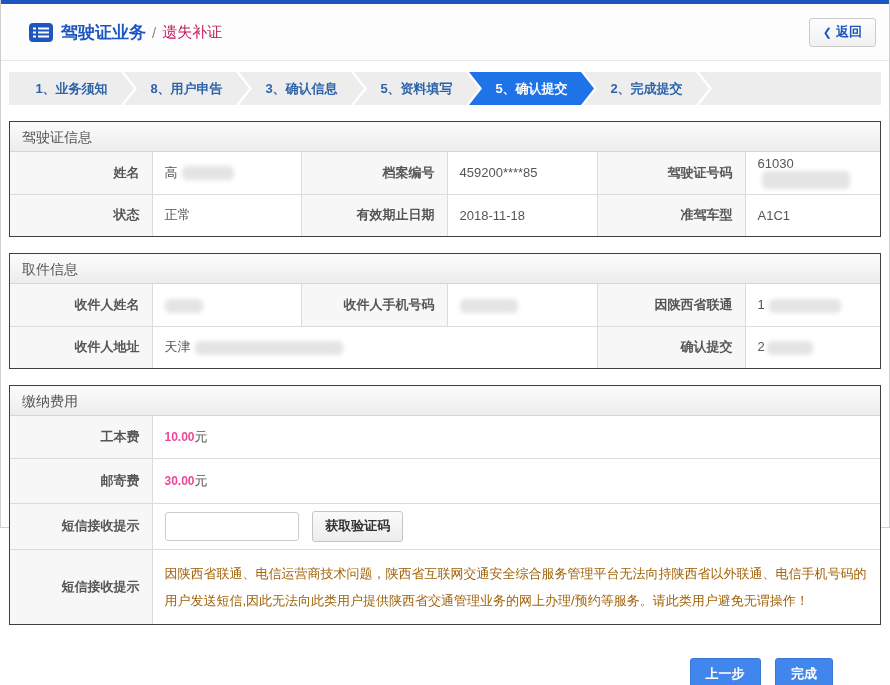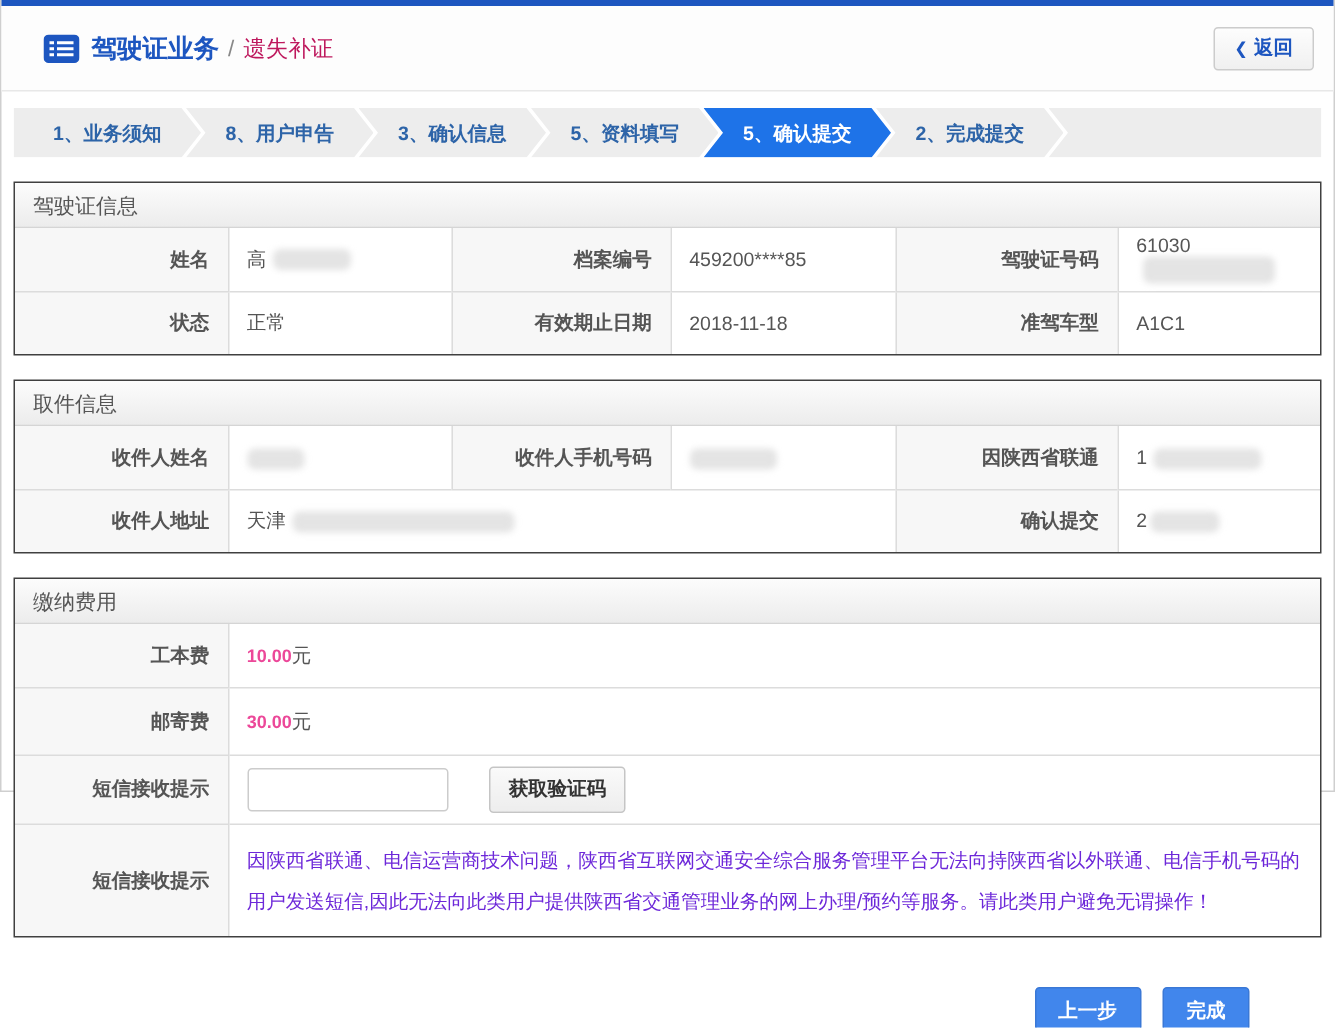--- a/index.html
+++ b/index.html
@@ -74,26 +74,26 @@
   .blur.tall { height:18px; }
 
   .fee-num { color:#ec4899; font-size:12px; font-weight:bold; }
   .fee-unit { color:#555; font-size:13px; }
 
   .code-input {
     width:134px; height:29px; border:1px solid #ccc; border-radius:3px;
     padding:0 6px; font-size:13px; outline:none; vertical-align:middle;
   }
   .code-btn {
-    height:31px; padding:0 12px; margin-left:24px; vertical-align:middle;
+    height:31px; padding:0 12px; margin-left:10px; vertical-align:middle;
     border:1px solid #c5c5c5; border-radius:3px;
     background:linear-gradient(#fafafa,#ededed);
     font-size:13px; font-weight:bold; color:#333; cursor:pointer;
   }
-  .notice-cell { padding:10px 12px; line-height:27px; color:#6d28d9; font-size:13px; }
+  .notice-cell { padding:10px 12px; line-height:27px; color:#a16207; font-size:13px; }
 
   
   .footer { margin:33px 56px 0 0; text-align:right; }
   .btn-blue {
     display:inline-block; height:30px; line-height:30px; padding:0 15px;
     background:#4186ec; border:1px solid #3a78d6; border-radius:3px;
     color:#fff; font-size:13px; font-weight:bold; cursor:pointer; margin-left:10px;
   }
 </style>
 </head>

